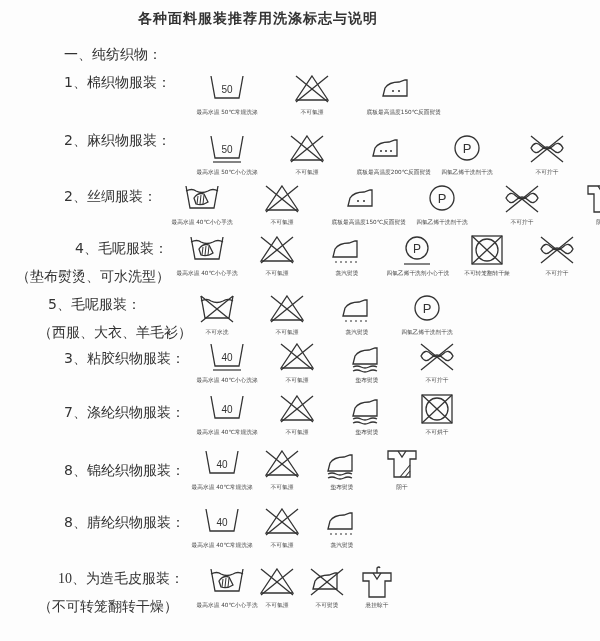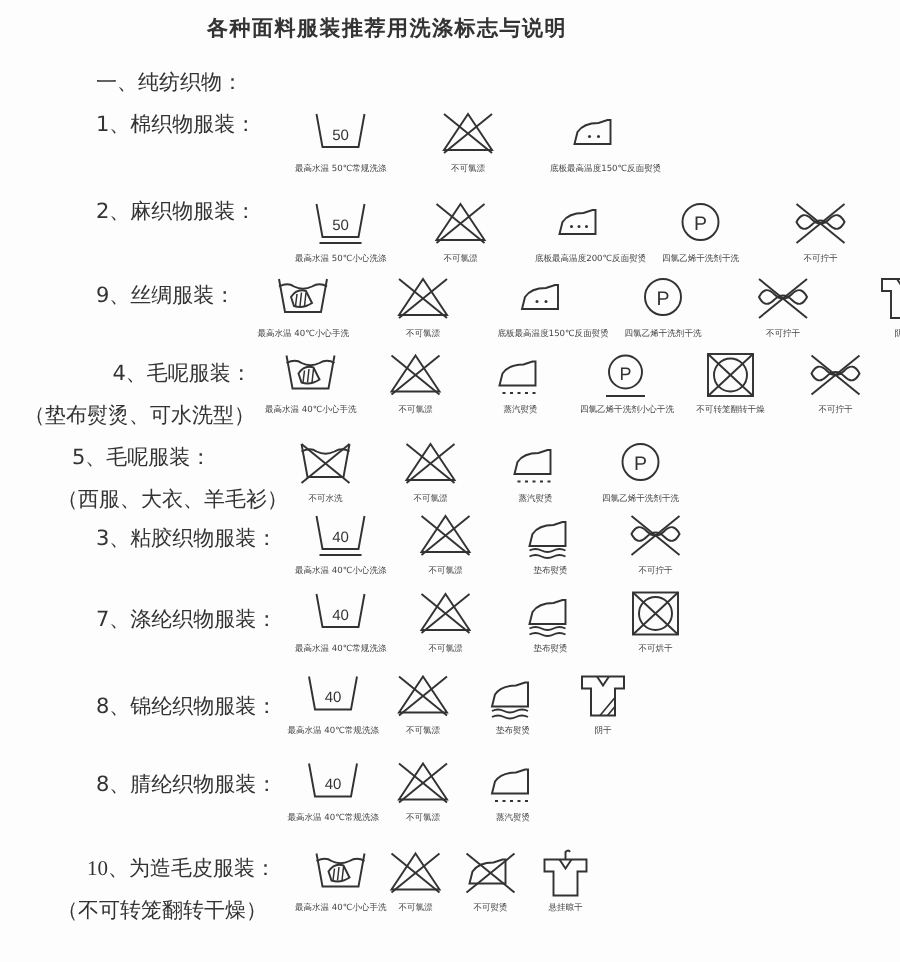--- a/index.html
+++ b/index.html
@@ -78,21 +78,21 @@
       <span class="cap">四氯乙烯干洗剂干洗</span>
     </div>
     <div class="sym" style="left: 515px; top: 132px;">
       <svg width="44" height="34" viewBox="0 0 44 34">
         <path d="M6 16 Q10 8 16 14 Q22 20 28 14 Q34 8 38 16 Q34 24 28 18 Q22 12 16 18 Q10 24 6 16 Z" stroke="#333" stroke-width="1.3" fill="none"></path>
         <line x1="6" y1="4" x2="38" y2="30" stroke="#333" stroke-width="1.3"></line>
         <line x1="38" y1="4" x2="6" y2="30" stroke="#333" stroke-width="1.3"></line>
       </svg>
       <span class="cap">不可拧干</span>
     </div>
-    <div class="cat" style="left: 64px; top: 188px;">9、丝绸服装：</div>
+    <div class="cat" style="left: 64px; top: 188px;">2、丝绸服装：</div>
     <div class="sym" style="left: 170px; top: 182px;">
       <svg width="44" height="34" viewBox="0 0 44 34">
         <path d="M6 4 L10 26 L34 26 L38 4" stroke="#333" stroke-width="1.3" fill="none"></path>
         <path d="M6 9 Q12 6 16 9 Q22 12 28 9 Q33 6 38 9" stroke="#333" stroke-width="1.3" fill="none"></path>
         <path d="M14 16 Q18 10 24 12 L28 20 Q22 24 16 22 Z" stroke="#333" stroke-width="1.3" fill="none"></path>
         <path d="M18 14 L17 22 M21 13 L20 22 M24 13 L23 22" stroke="#333" stroke-width="1"></path>
       </svg>
       <span class="cap">最高水温 40℃小心手洗</span>
     </div>
     <div class="sym" style="left: 250px; top: 182px;">

